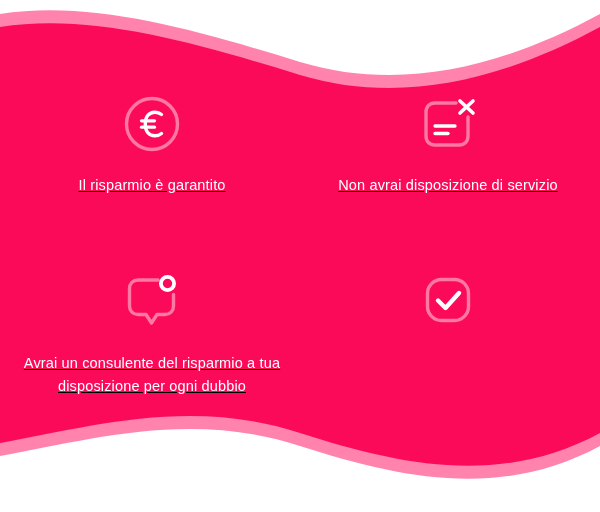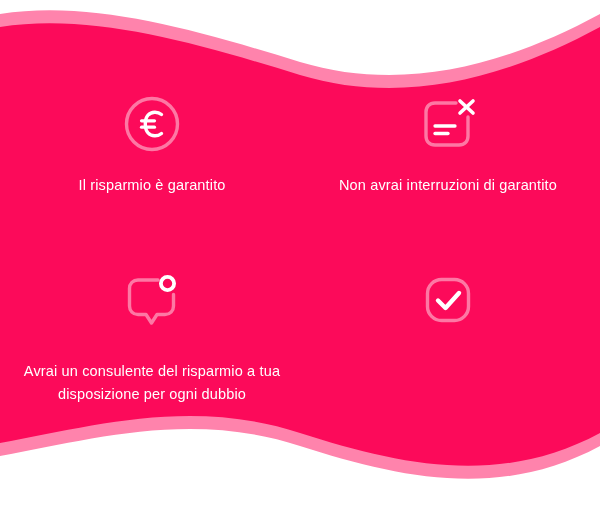--- a/index.html
+++ b/index.html
@@ -50,20 +50,21 @@
     padding: 92px 4px 96px 4px;
   }
 
   .feature {
     display: flex;
     flex-direction: column;
     align-items: center;
     justify-content: flex-end;
     text-align: center;
     padding: 0 6px;
+    text-decoration: underline;
   }
 
   .feature-icon {
     width: 64px;
     height: 64px;
     display: block;
     margin-bottom: 18px;
   }
 
   .feature-row-2 .feature-icon {
@@ -74,21 +75,21 @@
     color: #ffffff;
     font-size: 14.5px;
     line-height: 23px;
     letter-spacing: 0.15px;
     font-weight: 400;
     max-width: 290px;
   }
 
   .feature-cell-1 { grid-column: 1; grid-row: 1; }
   .feature-cell-2 { grid-column: 2; grid-row: 1; }
-  .feature-cell-3 { grid-column: 1; grid-row: 2; gap: 8px; }
+  .feature-cell-3 { grid-column: 1; grid-row: 2; }
   .feature-cell-4 { grid-column: 2; grid-row: 2; }
 
   .feature-cell-3, .feature-cell-4 { padding-top: 14px; }
 </style>
 </head>
 <body>
 
 <div class="panel">
 
   <svg class="wave-layer" viewBox="0 0 600 512" preserveAspectRatio="none">
@@ -125,21 +126,21 @@
     <div class="feature feature-cell-2">
       <svg class="feature-icon" viewBox="0 0 64 64">
 
         <path d="M40 11 H19 C 13.5 11 10 14.5 10 20 V44 C 10 49.5 13.5 53 19 53 H43 C 48.5 53 52 49.5 52 44 V25" fill="none" stroke="rgba(255,255,255,0.45)" stroke-width="3.4" stroke-linecap="round"></path>
         <line x1="19" y1="34" x2="39" y2="34" stroke="#FFFFFF" stroke-width="3.3" stroke-linecap="round"></line>
         <line x1="19" y1="41.5" x2="32" y2="41.5" stroke="#FFFFFF" stroke-width="3.3" stroke-linecap="round"></line>
 
         <line x1="44" y1="9" x2="57" y2="21" stroke="#FFFFFF" stroke-width="3.6" stroke-linecap="round"></line>
         <line x1="57" y1="9" x2="44" y2="21" stroke="#FFFFFF" stroke-width="3.6" stroke-linecap="round"></line>
       </svg>
-      <div class="feature-label">Non avrai interruzioni di garantito</div>
+      <div class="feature-label">Non avrai disposizione di servizio</div>
     </div>
 
     <div class="feature feature-cell-3 feature-row-2">
       <svg class="feature-icon" viewBox="0 0 64 64">
 
         <path d="M38 12 H18 C 13 12 9.5 15.5 9.5 20.5 V38 C 9.5 43 13 46.5 18 46.5 H26 L31.5 55 L37 46.5 H45 C 50 46.5 53.5 43 53.5 38 V26.5" fill="none" stroke="rgba(255,255,255,0.45)" stroke-width="3.4" stroke-linecap="round" stroke-linejoin="round"></path>
 
         <circle cx="47.5" cy="15.5" r="6.6" fill="none" stroke="#FFFFFF" stroke-width="3.8"></circle>
       </svg>
       <div class="feature-label">Avrai un consulente del risparmio a tua disposizione per ogni dubbio</div>

